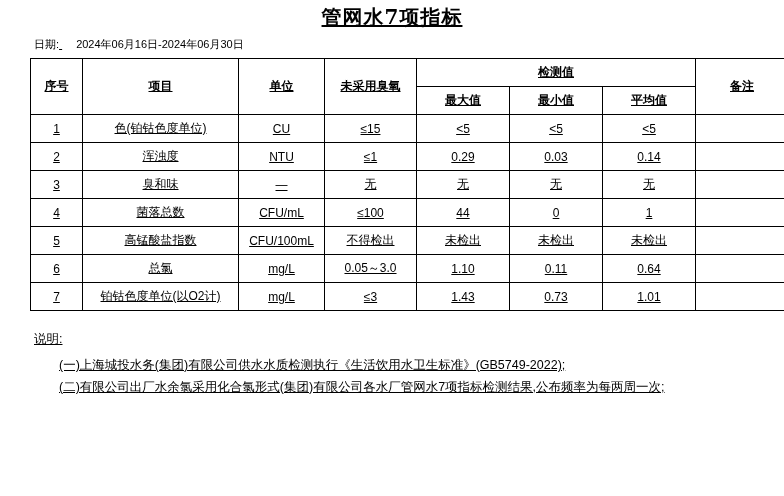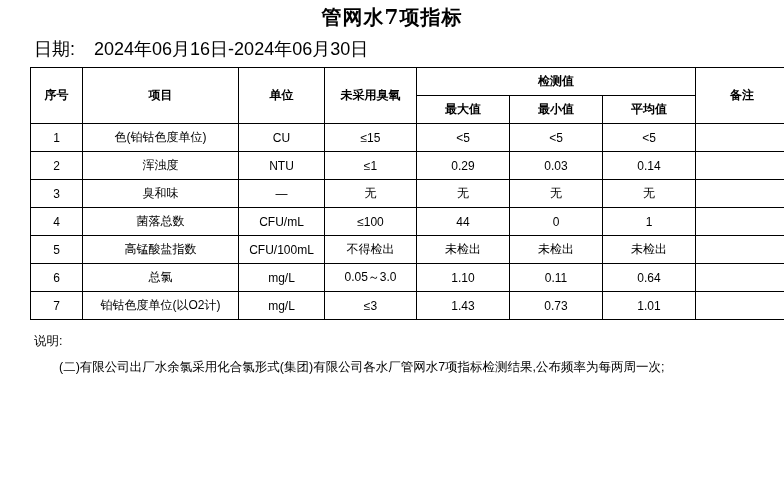--- a/index.html
+++ b/index.html
@@ -11,32 +11,33 @@
     height: 496px;
     background: #ffffff;
     font-family: "Liberation Sans", "DejaVu Sans", sans-serif;
     color: #000000;
     overflow: hidden;
   }
   .page {
     position: relative;
     width: 784px;
     height: 496px;
+    text-decoration: underline;
   }
   .title {
     text-align: center;
     font-size: 20px;
     font-weight: bold;
     letter-spacing: 1px;
     padding-top: 4px;
     padding-bottom: 6px;
     font-family: "DejaVu Serif", "Liberation Serif", serif;
   }
   .date-line {
-    font-size: 18px;
+    font-size: 11px;
     padding-left: 34px;
     padding-bottom: 6px;
     white-space: nowrap;
   }
   .date-label {
     display: inline-block;
   }
   .date-value {
     display: inline-block;
     padding-left: 14px;
@@ -66,21 +67,21 @@
   .col-limit { width: 92px; }
   .col-max   { width: 93px; }
   .col-min   { width: 93px; }
   .col-avg   { width: 93px; }
   .col-note  { width: 93px; }
   td.left {
     text-align: left;
     padding-left: 7px;
   }
   .notes {
-    margin-top: 11px;
+    margin-top: 18px;
     padding-left: 34px;
     padding-right: 44px;
     font-size: 12.5px;
     line-height: 1.75;
   }
   .notes-title {
     margin-bottom: 4px;
   }
   .note-para {
     text-indent: 2em;
@@ -193,16 +194,17 @@
         <td>1.43</td>
         <td>0.73</td>
         <td>1.01</td>
         <td></td>
       </tr>
     </tbody>
   </table>
 
   <div class="notes">
     <div class="notes-title">说明:</div>
+    <div class="note-para">(一)上海城投水务(集团)有限公司供水水质检测执行《生活饮用水卫生标准》(GB5749-2022);</div>
     <div class="note-para">(二)有限公司出厂水余氯采用化合氯形式(集团)有限公司各水厂管网水7项指标检测结果,公布频率为每两周一次;</div>
   </div>
 
 </div>
 
 </body></html>

